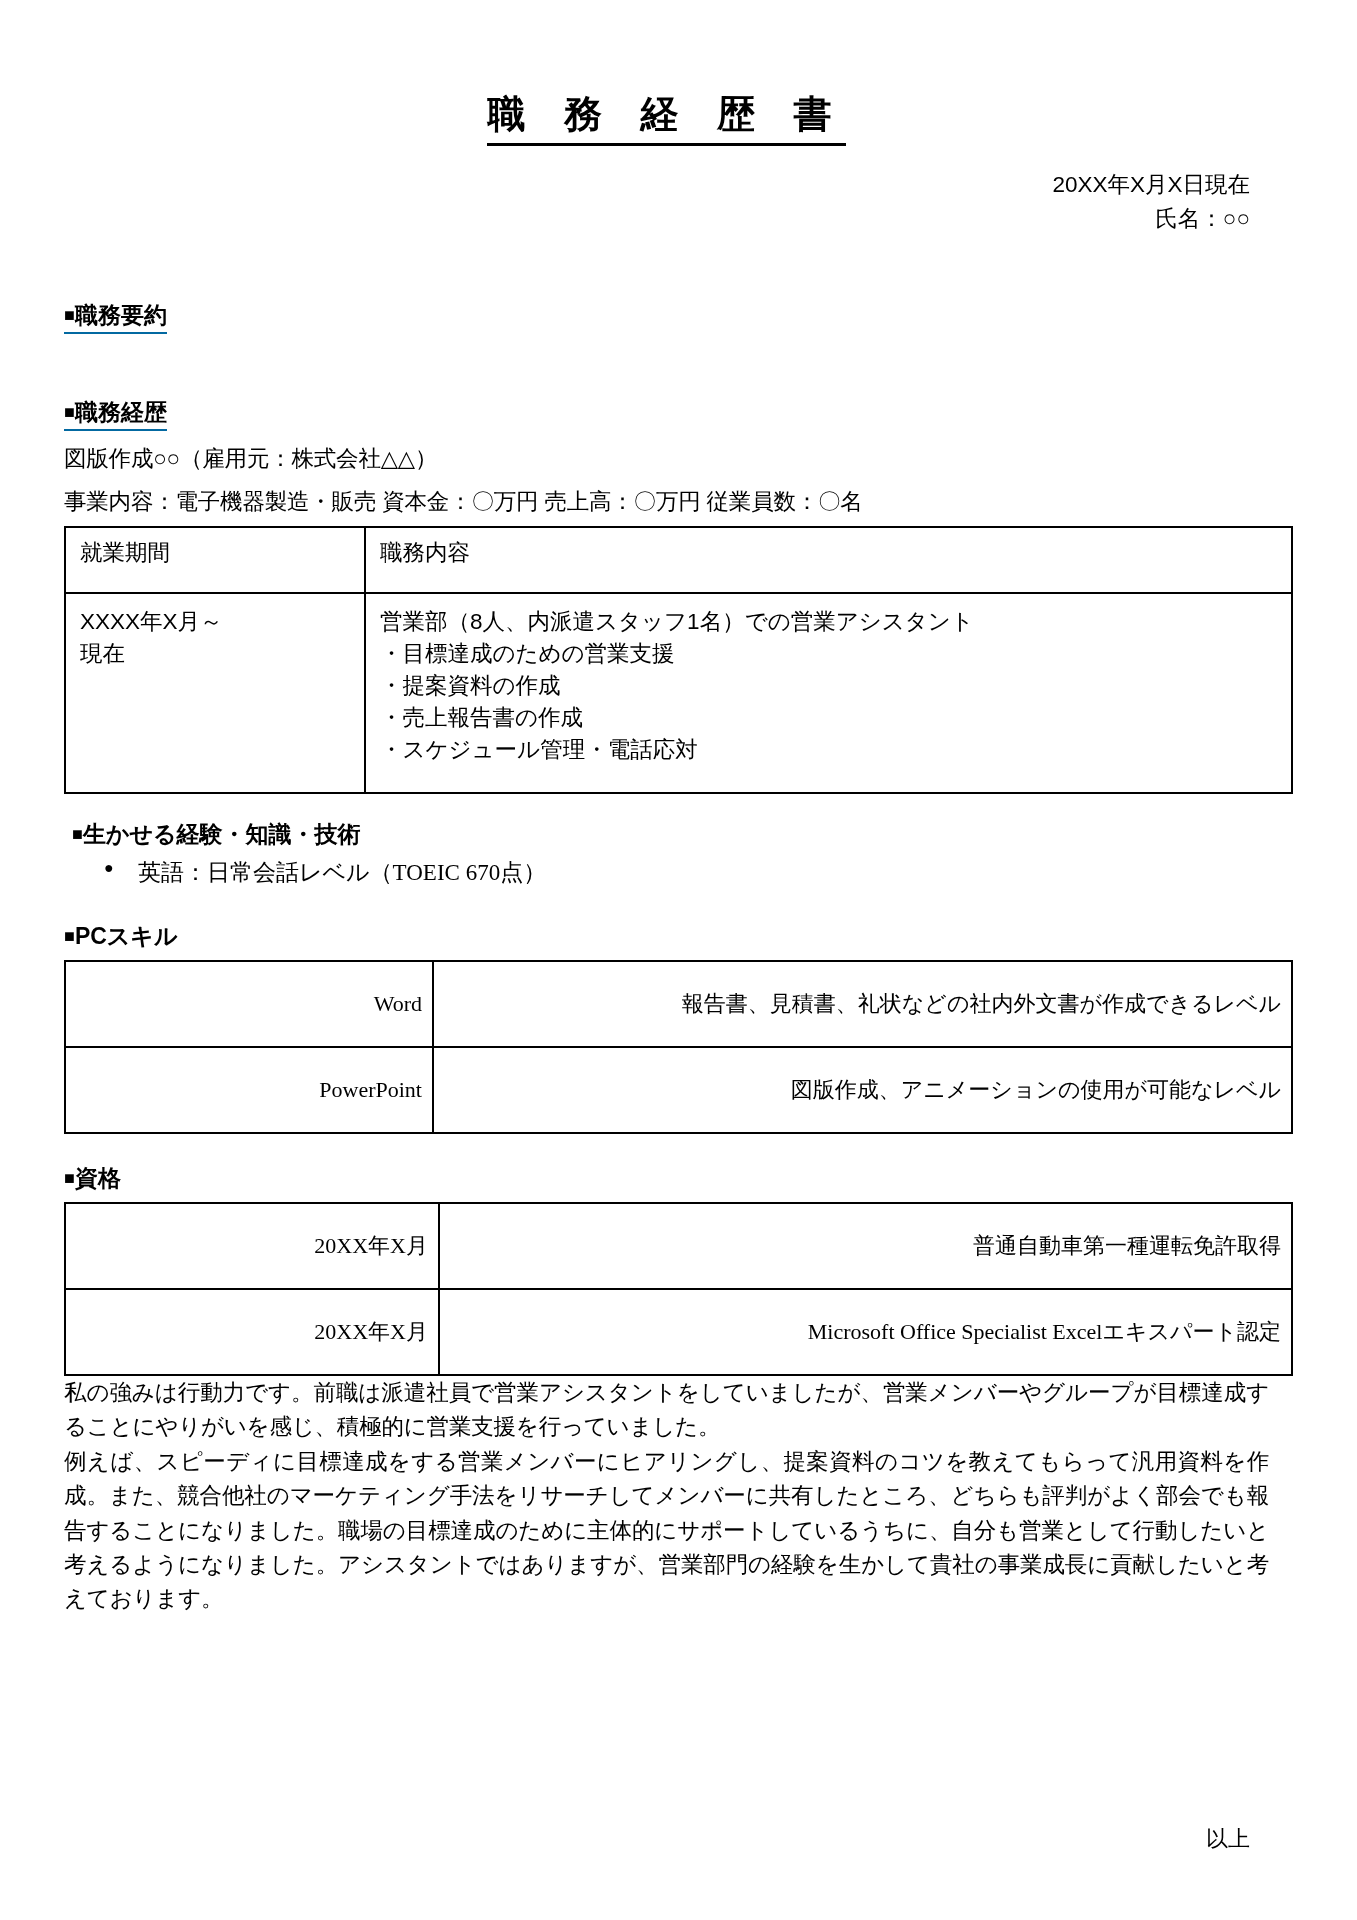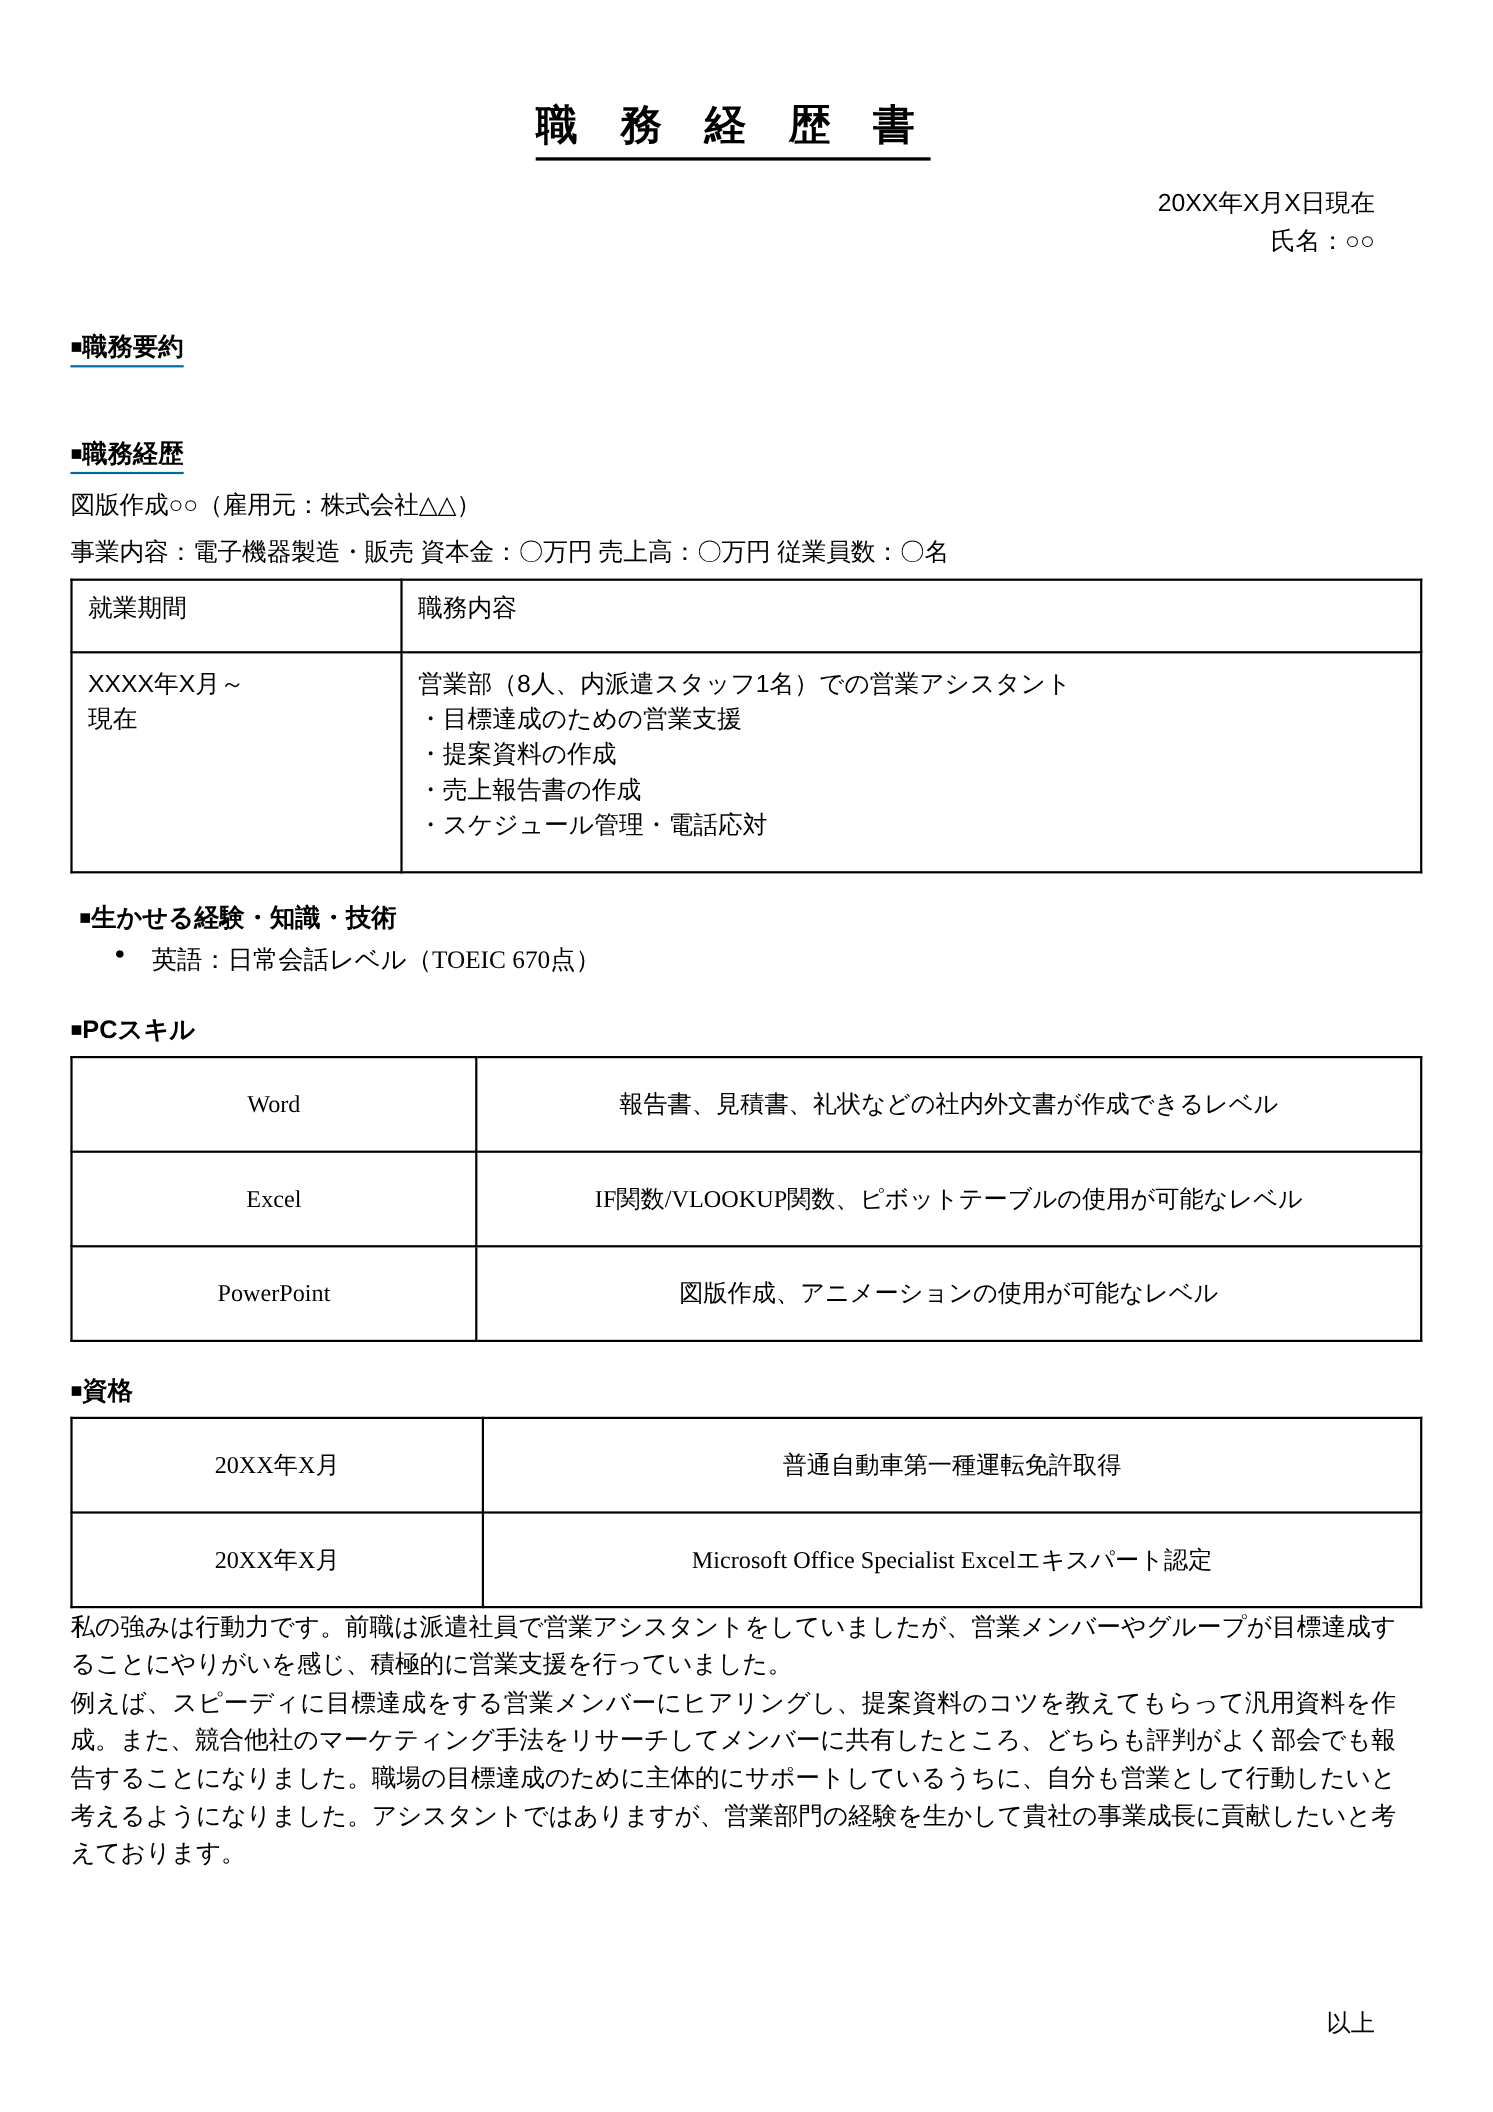--- a/index.html
+++ b/index.html
@@ -116,21 +116,21 @@
     line-height: 1.42;
     padding: 12px 14px 26px 14px;
   }
   .tbl-work .c1 { width: 300px; }
 
   
   .tbl-serif {
     font-family: "Liberation Serif", "DejaVu Serif", serif;
   }
   .tbl-serif td {
-    text-align: center;
+    text-align: right;
     vertical-align: middle;
     font-size: 22px;
     height: 56px;
     padding: 14px 10px;
   }
   .tbl-pc .c1 { width: 368px; }
   .tbl-qual .c1 { width: 374px; }
 
   
   .bullets {
@@ -230,24 +230,20 @@
     <colgroup>
         <col class="c1">
         <col>
       </colgroup>
     <tbody>
       <tr>
         <td>Word</td>
         <td>報告書、見積書、礼状などの社内外文書が作成できるレベル</td>
       </tr>
       <tr>
-        <td>Excel</td>
-        <td>IF関数/VLOOKUP関数、ピボットテーブルの使用が可能なレベル</td>
-      </tr>
-      <tr>
         <td>PowerPoint</td>
         <td>図版作成、アニメーションの使用が可能なレベル</td>
       </tr>
     </tbody>
   </table>
 
   <div class="sec-h" style="margin-top:30px;">
     <span class="sq">■</span><span>資格</span>
   </div>
   <table class="tbl-serif tbl-qual">

